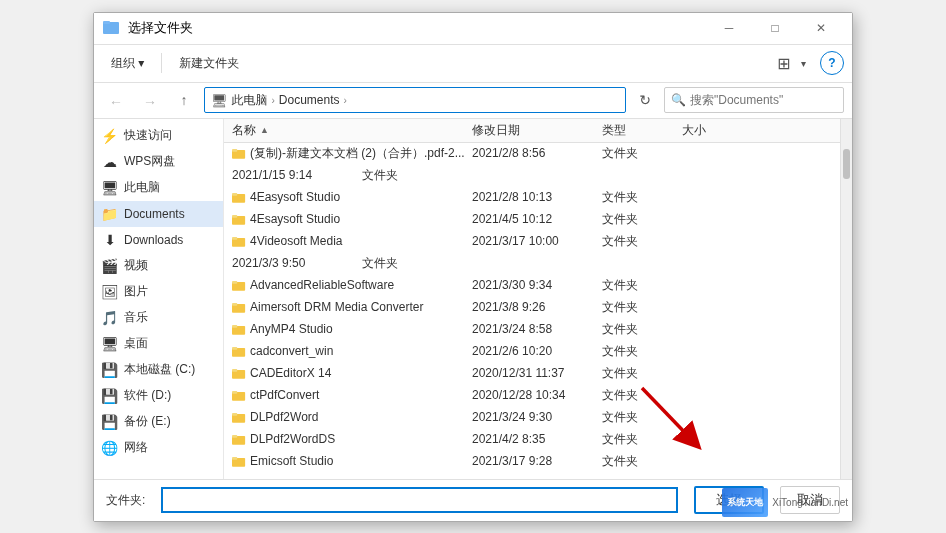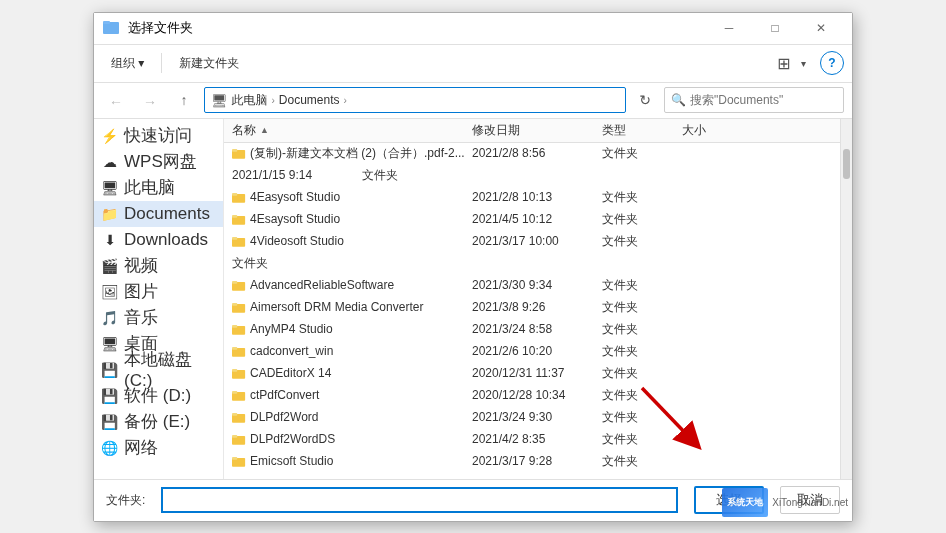--- a/index.html
+++ b/index.html
@@ -205,21 +205,21 @@
     .sidebar-item.active { background: #dce9f9; }
     .sidebar-item-icon {
       width: 16px;
       height: 16px;
       flex-shrink: 0;
       display: flex;
       align-items: center;
       justify-content: center;
       font-size: 14px;
     }
-    .sidebar-item-label { font-size: 17px; }
+    .sidebar-item-label { font-size: 12px; }
     .file-list-area {
       flex: 1;
       display: flex;
       flex-direction: column;
       overflow: hidden;
     }
     .file-list-header {
       display: flex;
       align-items: center;
       border-bottom: 1px solid #e0e0e0;
@@ -553,27 +553,28 @@
       <div class="file-cell col-size"></div>
     </div>
           <div class="file-row">
       <div class="file-cell col-name">
         <span class="folder-icon">
           <svg class="folder-svg" viewBox="0 0 16 13" fill="none">
             <rect x="0" y="3" width="15" height="10" rx="1" fill="#f5c542"></rect>
             <rect x="0" y="2" width="6" height="3" rx="1" fill="#f5d97a"></rect>
           </svg>
         </span>
-        <span>4Videosoft Studio</span>
+        <span>4Videosoft Media</span>
       </div>
       <div class="file-cell col-date">2021/3/17 10:00</div>
       <div class="file-cell col-type">文件夹</div>
       <div class="file-cell col-size"></div>
     </div>
           <div class="file-row">
+      <div class="file-cell col-date">2021/3/3 9:50</div>
       <div class="file-cell col-type">文件夹</div>
       <div class="file-cell col-size"></div>
     </div>
           <div class="file-row">
       <div class="file-cell col-name">
         <span class="folder-icon">
           <svg class="folder-svg" viewBox="0 0 16 13" fill="none">
             <rect x="0" y="3" width="15" height="10" rx="1" fill="#f5c542"></rect>
             <rect x="0" y="2" width="6" height="3" rx="1" fill="#f5d97a"></rect>
           </svg>

